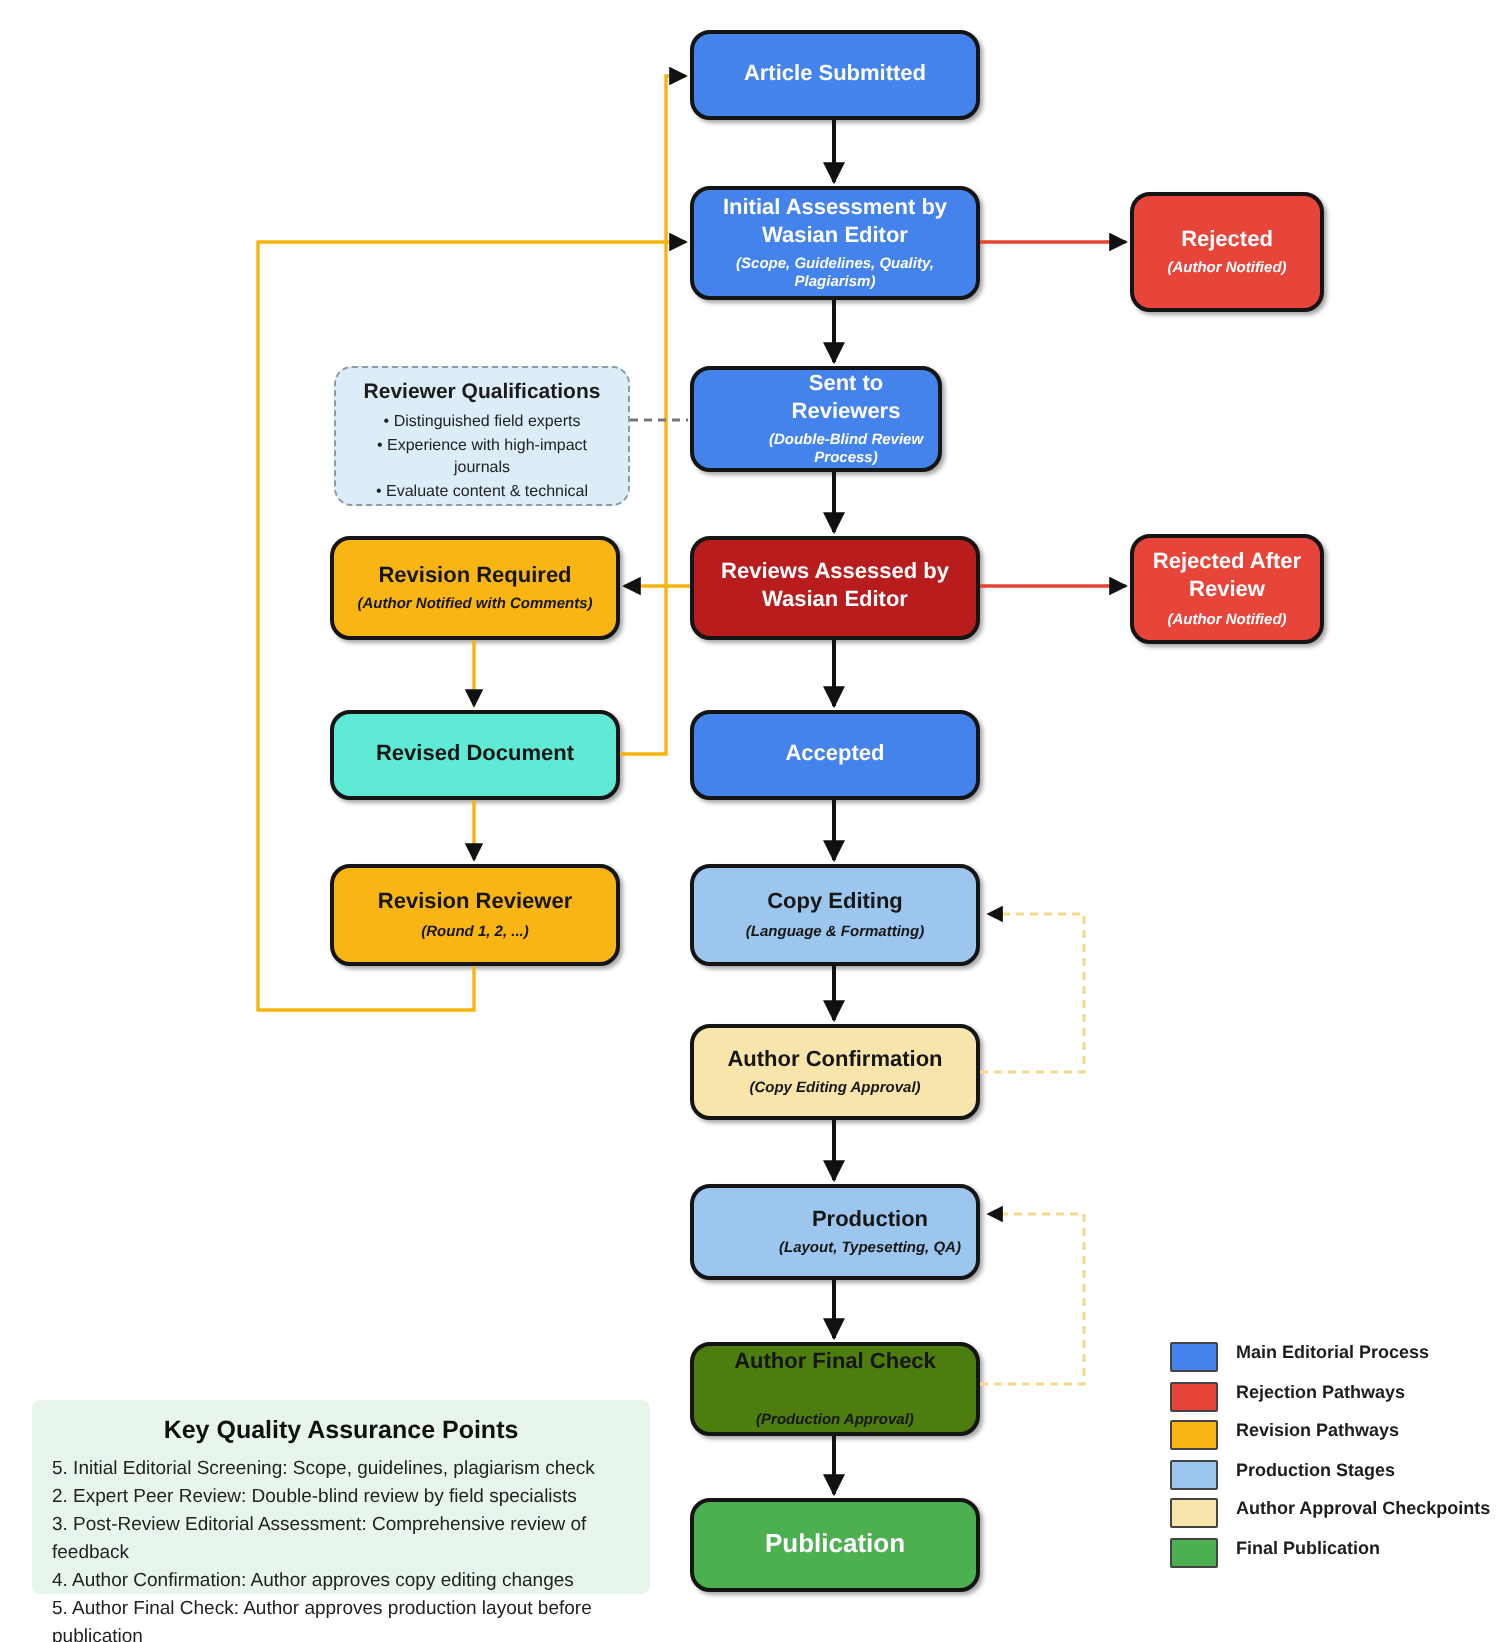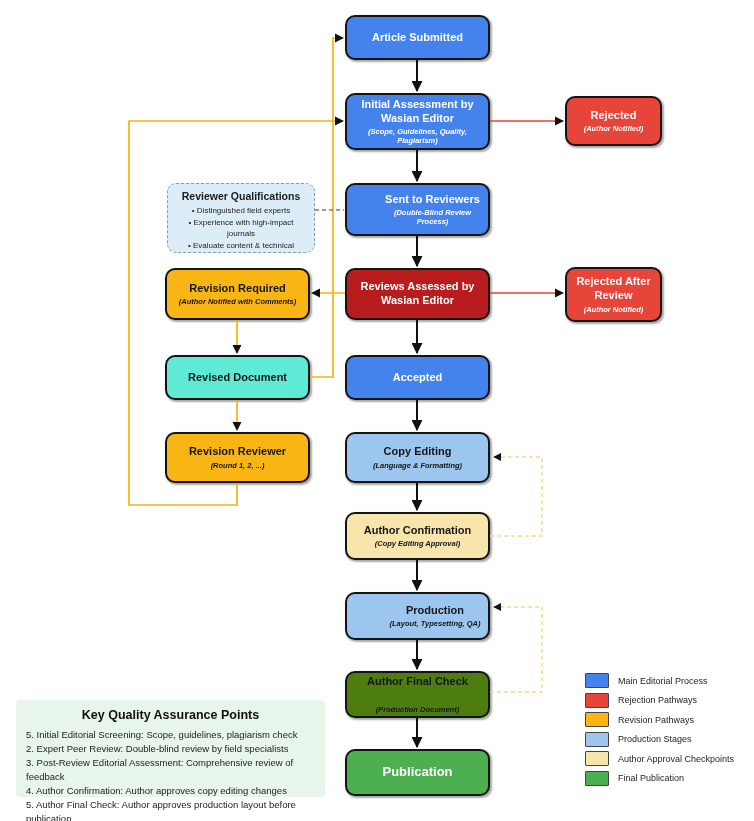--- a/index.html
+++ b/index.html
@@ -19,21 +19,21 @@
   .t-light{color:#fff;}
   .t-dark{color:#161616;}
   .note{position:absolute;box-sizing:border-box;border:1.6px dashed #8a9aa6;border-radius:9px;
         text-align:center;padding:6px 4px 4px;z-index:2;}
   .note-title{font-size:10.5px;font-weight:bold;color:#1c1c1c;margin-bottom:3px;}
   .note-line{font-size:8px;color:#222;line-height:1.45;}
   .qa-panel{position:absolute;box-sizing:border-box;border-radius:4px;padding:8px 10px 6px;z-index:2;}
   .qa-title{font-size:12.5px;font-weight:bold;color:#101010;text-align:center;margin-bottom:6px;}
   .qa-item{font-size:9.5px;color:#222;line-height:14px;}
   .legend{position:absolute;left:585px;top:671px;width:168px;z-index:2;}
-  .legend-row{display:flex;align-items:center;height:19.5px;}
+  .legend-row{display:flex;height:19.5px;font-weight:bold;}
   .legend-swatch{width:22px;height:13px;border:1px solid #444;border-radius:1px;margin-right:9px;flex:0 0 auto;}
   .legend-label{font-size:9px;color:#1d1d1d;white-space:nowrap;}
 </style>
 </head>
 <body>
 
 <div class="canvas">
 
   <svg class="edges">
     <defs>
@@ -69,33 +69,33 @@
 
   <div class="node t-light" style="left: 345px; top: 15px; width: 145px; height: 45px; background-color: rgb(69, 131, 236);">
     <div class="node-title">Article Submitted</div>
   </div>
 
   <div class="node t-light" style="left: 345px; top: 93px; width: 145px; height: 57px; background-color: rgb(69, 131, 236);">
     <div class="node-title">Initial Assessment by Wasian Editor</div>
     <div class="node-sub">(Scope, Guidelines, Quality, Plagiarism)</div>
   </div>
 
-  <div class="node t-light" style="left: 565px; top: 96px; width: 97px; height: 50px; background-color: rgb(232, 69, 58);">
+  <div class="node t-light" style="left: 565px; top: 96px; width: 97px; height: 60px; background-color: rgb(232, 69, 58);">
     <div class="node-title">Rejected</div>
     <div class="node-sub">(Author Notified)</div>
   </div>
 
   <div class="note" style="left: 167px; top: 183px; width: 148px; height: 70px; background-color: rgb(220, 237, 248);">
     <div class="note-title">Reviewer Qualifications</div>
     <div class="note-line">• Distinguished field experts</div>
     <div class="note-line" style="padding:0 14px;">• Experience with high-impact journals</div>
     <div class="note-line">• Evaluate content &amp; technical</div>
   </div>
 
-  <div class="node t-light" style="left: 345px; top: 183px; width: 145px; height: 53px; background-color: rgb(69, 131, 236); padding-left: 36px;">
+  <div class="node t-light" style="left: 345px; top: 183px; width: 126px; height: 53px; background-color: rgb(69, 131, 236); padding-left: 36px;">
     <div class="node-title">Sent to Reviewers</div>
     <div class="node-sub">(Double-Blind Review Process)</div>
   </div>
 
   <div class="node t-dark" style="left: 165px; top: 268px; width: 145px; height: 52px; background-color: rgb(249, 181, 20);">
     <div class="node-title">Revision Required</div>
     <div class="node-sub">(Author Notified with Comments)</div>
   </div>
 
   <div class="node t-light" style="left: 345px; top: 268px; width: 145px; height: 52px; background-color: #b91c1c;">
@@ -130,21 +130,21 @@
     <div class="node-sub">(Copy Editing Approval)</div>
   </div>
 
   <div class="node t-dark" style="left: 345px; top: 592px; width: 145px; height: 48px; background-color: rgb(156, 198, 238); padding-left: 41px;">
     <div class="node-title">Production</div>
     <div class="node-sub">(Layout, Typesetting, QA)</div>
   </div>
 
   <div class="node t-dark" style="left: 345px; top: 671px; width: 145px; height: 47px; background-color: #4d7c0f; justify-content: space-between;">
     <div class="node-title">Author Final Check</div>
-    <div class="node-sub">(Production Document)</div>
+    <div class="node-sub">(Production Approval)</div>
   </div>
 
   <div class="node t-light" style="left: 345px; top: 749px; width: 145px; height: 47px; background-color: rgb(76, 175, 80);">
     <div class="node-title big">Publication</div>
   </div>
 
   <div class="qa-panel" style="left: 16px; top: 700px; width: 309px; height: 97px; background-color: rgb(232, 245, 235);">
     <div class="qa-title">Key Quality Assurance Points</div>
     <div class="qa-item">5. Initial Editorial Screening: Scope, guidelines, plagiarism check</div>
     <div class="qa-item">2. Expert Peer Review: Double-blind review by field specialists</div>

